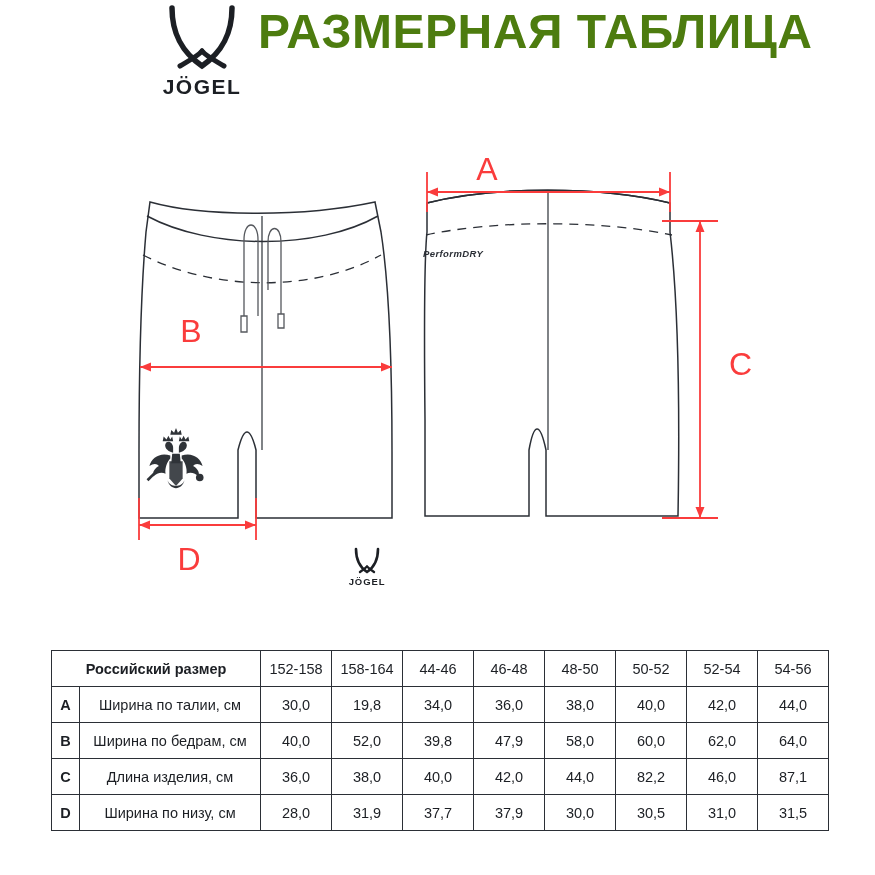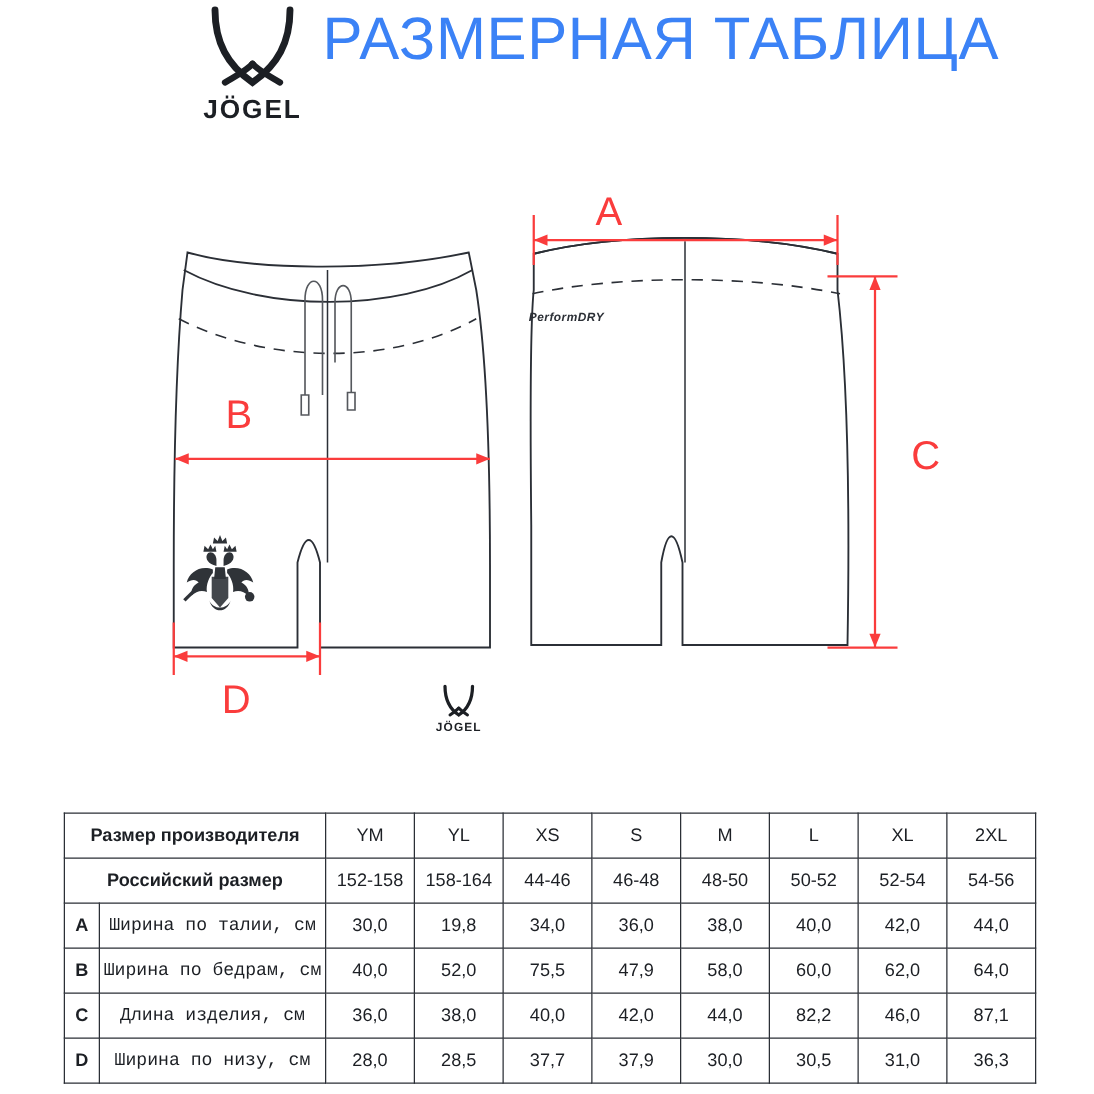--- a/index.html
+++ b/index.html
@@ -29,23 +29,23 @@
     left: 152px;
     top: 4px;
     width: 100px;
     height: 96px;
   }
   #page-title {
     position: absolute;
     left: 258px;
     top: 3px;
     font-size: 48px;
-    font-weight: normal;
+    font-weight: bold;
     letter-spacing: 0.5px;
-    color: #3b82f6;
+    color: #4d7c0f;
     white-space: nowrap;
     line-height: 58px;
   }
 
   
   #illustration {
     position: absolute;
     left: 0;
     top: 120px;
     width: 875px;
@@ -83,21 +83,20 @@
     width: 28px;
     font-weight: bold;
     font-size: 16px;
     text-align: center;
   }
   td.desc-cell {
     text-align: left;
     padding-left: 10px;
     font-size: 14.5px;
     white-space: nowrap;
-    font-family: Liberation Mono, monospace;
   }
   td.size-col {
     font-size: 14.5px;
   }
   col.c-letter { width: 28px; }
   col.c-desc   { width: 181px; }
   col.c-size   { width: 71px; }
 </style>
 </head>
 <body>
@@ -258,31 +257,20 @@
       <col class="c-size">
         <col class="c-size">
         <col class="c-size">
         <col class="c-size">
       <col class="c-size">
         <col class="c-size">
         <col class="c-size">
         <col class="c-size">
     </colgroup>
     <tbody>
-      <tr>
-        <td class="hdr-label" colspan="2">Размер производителя</td>
-        <td class="size-col">YM</td>
-        <td class="size-col">YL</td>
-        <td class="size-col">XS</td>
-        <td class="size-col">S</td>
-        <td class="size-col">M</td>
-        <td class="size-col">L</td>
-        <td class="size-col">XL</td>
-        <td class="size-col">2XL</td>
-      </tr>
 
       <tr>
         <td class="hdr-label" colspan="2">Российский размер</td>
         <td class="size-col">152-158</td>
         <td class="size-col">158-164</td>
         <td class="size-col">44-46</td>
         <td class="size-col">46-48</td>
         <td class="size-col">48-50</td>
         <td class="size-col">50-52</td>
         <td class="size-col">52-54</td>
@@ -300,21 +288,21 @@
         <td class="size-col">40,0</td>
         <td class="size-col">42,0</td>
         <td class="size-col">44,0</td>
       </tr>
 
       <tr>
         <td class="letter-cell">B</td>
         <td class="desc-cell">Ширина по бедрам, см</td>
         <td class="size-col">40,0</td>
         <td class="size-col">52,0</td>
-        <td class="size-col">75,5</td>
+        <td class="size-col">39,8</td>
         <td class="size-col">47,9</td>
         <td class="size-col">58,0</td>
         <td class="size-col">60,0</td>
         <td class="size-col">62,0</td>
         <td class="size-col">64,0</td>
       </tr>
 
       <tr>
         <td class="letter-cell">C</td>
         <td class="desc-cell">Длина изделия, см</td>
@@ -325,23 +313,23 @@
         <td class="size-col">44,0</td>
         <td class="size-col">82,2</td>
         <td class="size-col">46,0</td>
         <td class="size-col">87,1</td>
       </tr>
 
       <tr>
         <td class="letter-cell">D</td>
         <td class="desc-cell">Ширина по низу, см</td>
         <td class="size-col">28,0</td>
-        <td class="size-col">28,5</td>
+        <td class="size-col">31,9</td>
         <td class="size-col">37,7</td>
         <td class="size-col">37,9</td>
         <td class="size-col">30,0</td>
         <td class="size-col">30,5</td>
         <td class="size-col">31,0</td>
-        <td class="size-col">36,3</td>
+        <td class="size-col">31,5</td>
       </tr>
     </tbody>
   </table>
 </div>
 
 </body></html>

